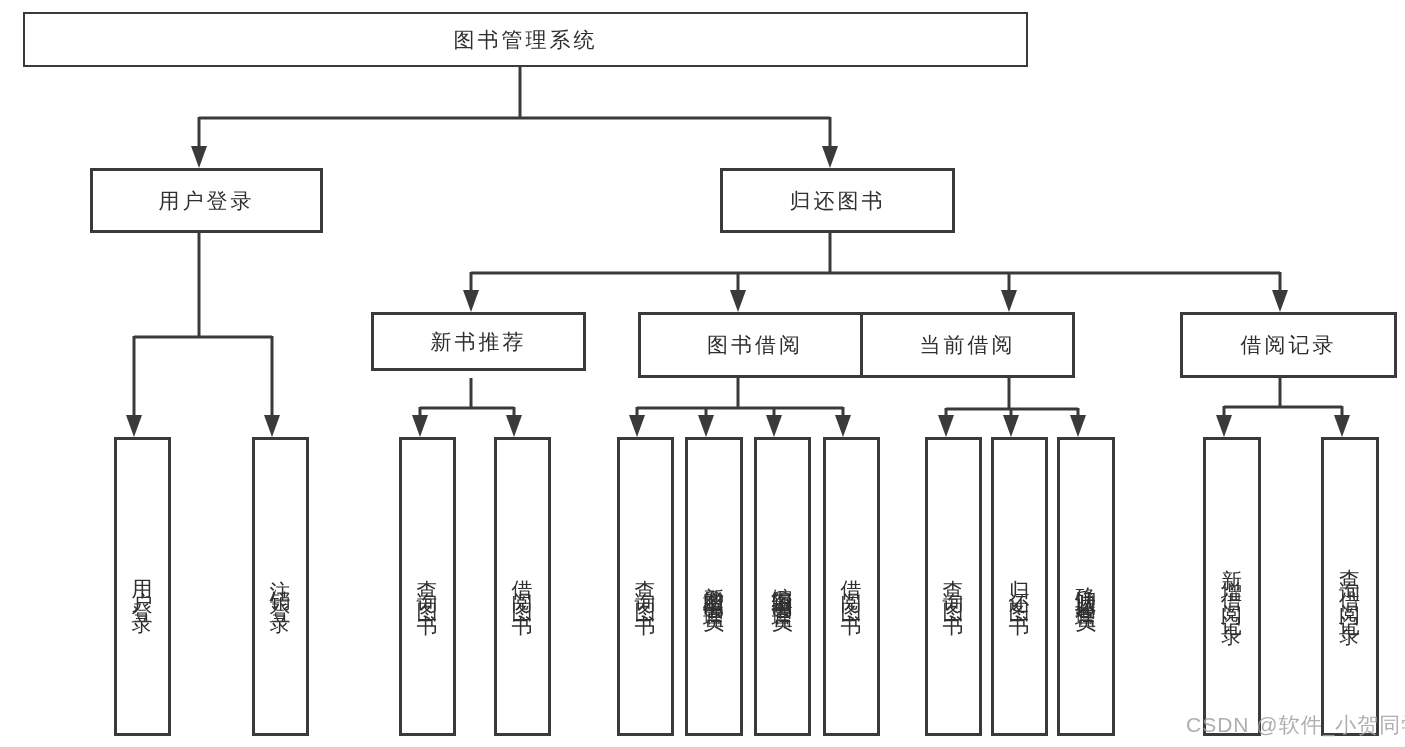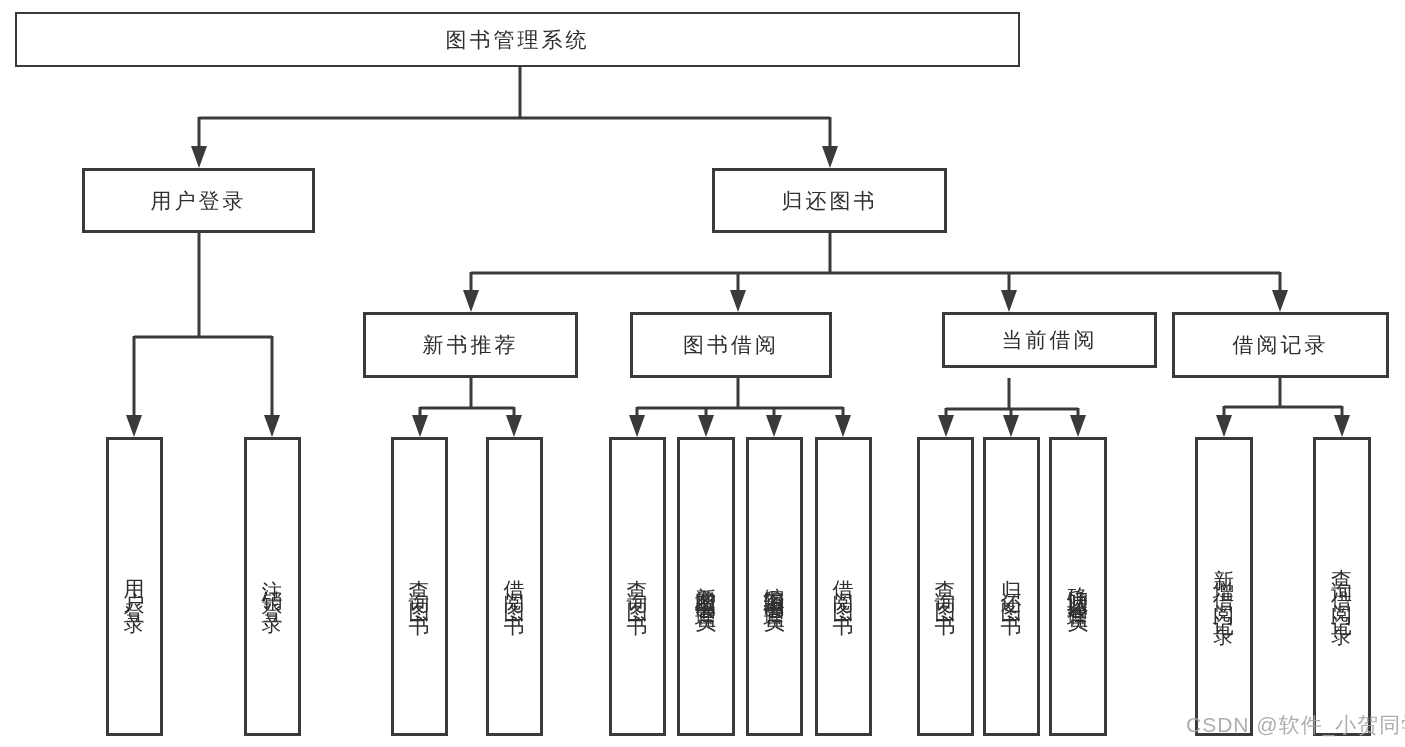--- a/index.html
+++ b/index.html
@@ -6,20 +6,21 @@
   .canvas{
     position:relative;width:1405px;height:747px;background:#ffffff;
     font-family:"Liberation Sans","DejaVu Sans",sans-serif;overflow:hidden;
   }
   .connectors{position:absolute;left:0;top:0;z-index:1;}
   .node{
     position:absolute;box-sizing:border-box;background:#ffffff;
     border:3px solid #3a3a3a;color:#2f2f2f;
     display:flex;align-items:center;justify-content:center;
     z-index:2;
+    margin-left:8px;
   }
   .node.root{border-width:2px;}
   .node.h{font-size:21px;letter-spacing:3px;white-space:nowrap;}
   .node.v{font-size:21px;}
   .node.v span{
     writing-mode:vertical-rl;text-orientation:mixed;
     letter-spacing:0.55em;line-height:1;
   }
   .node.v.tight span{letter-spacing:0.17em;}
   .watermark{
@@ -100,23 +101,23 @@
       <polygon points="1224,437 1216,415 1232,415"></polygon>
       <polygon points="1342,437 1334,415 1350,415"></polygon>
     </g>
   </svg>
 
   <div class="node root h" style="left:15px;top:12px;width:1005px;height:55px;">图书管理系统</div>
 
   <div class="node h" style="left:82px;top:168px;width:233px;height:65px;">用户登录</div>
   <div class="node h" style="left:712px;top:168px;width:235px;height:65px;">归还图书</div>
 
-  <div class="node h" style="left:363px;top:312px;width:215px;height:66px;">新书推荐</div>
-  <div class="node h" style="left:630px;top:312px;width:202px;height:66px;">图书借阅</div>
-  <div class="node h" style="left:942px;top:312px;width:215px;height:56px;">当前借阅</div>
+  <div class="node h" style="left:363px;top:312px;width:215px;height:59px;">新书推荐</div>
+  <div class="node h" style="left:630px;top:312px;width:234px;height:66px;">图书借阅</div>
+  <div class="node h" style="left:852px;top:312px;width:215px;height:66px;">当前借阅</div>
   <div class="node h" style="left:1172px;top:312px;width:217px;height:66px;">借阅记录</div>
 
   <div class="node v" style="left:106px;top:437px;width:57px;height:299px;">
     <span>用户登录</span>
     </div>
   <div class="node v" style="left:244px;top:437px;width:57px;height:299px;">
     <span>注销登录</span>
     </div>
 
   <div class="node v" style="left:391px;top:437px;width:57px;height:299px;">

